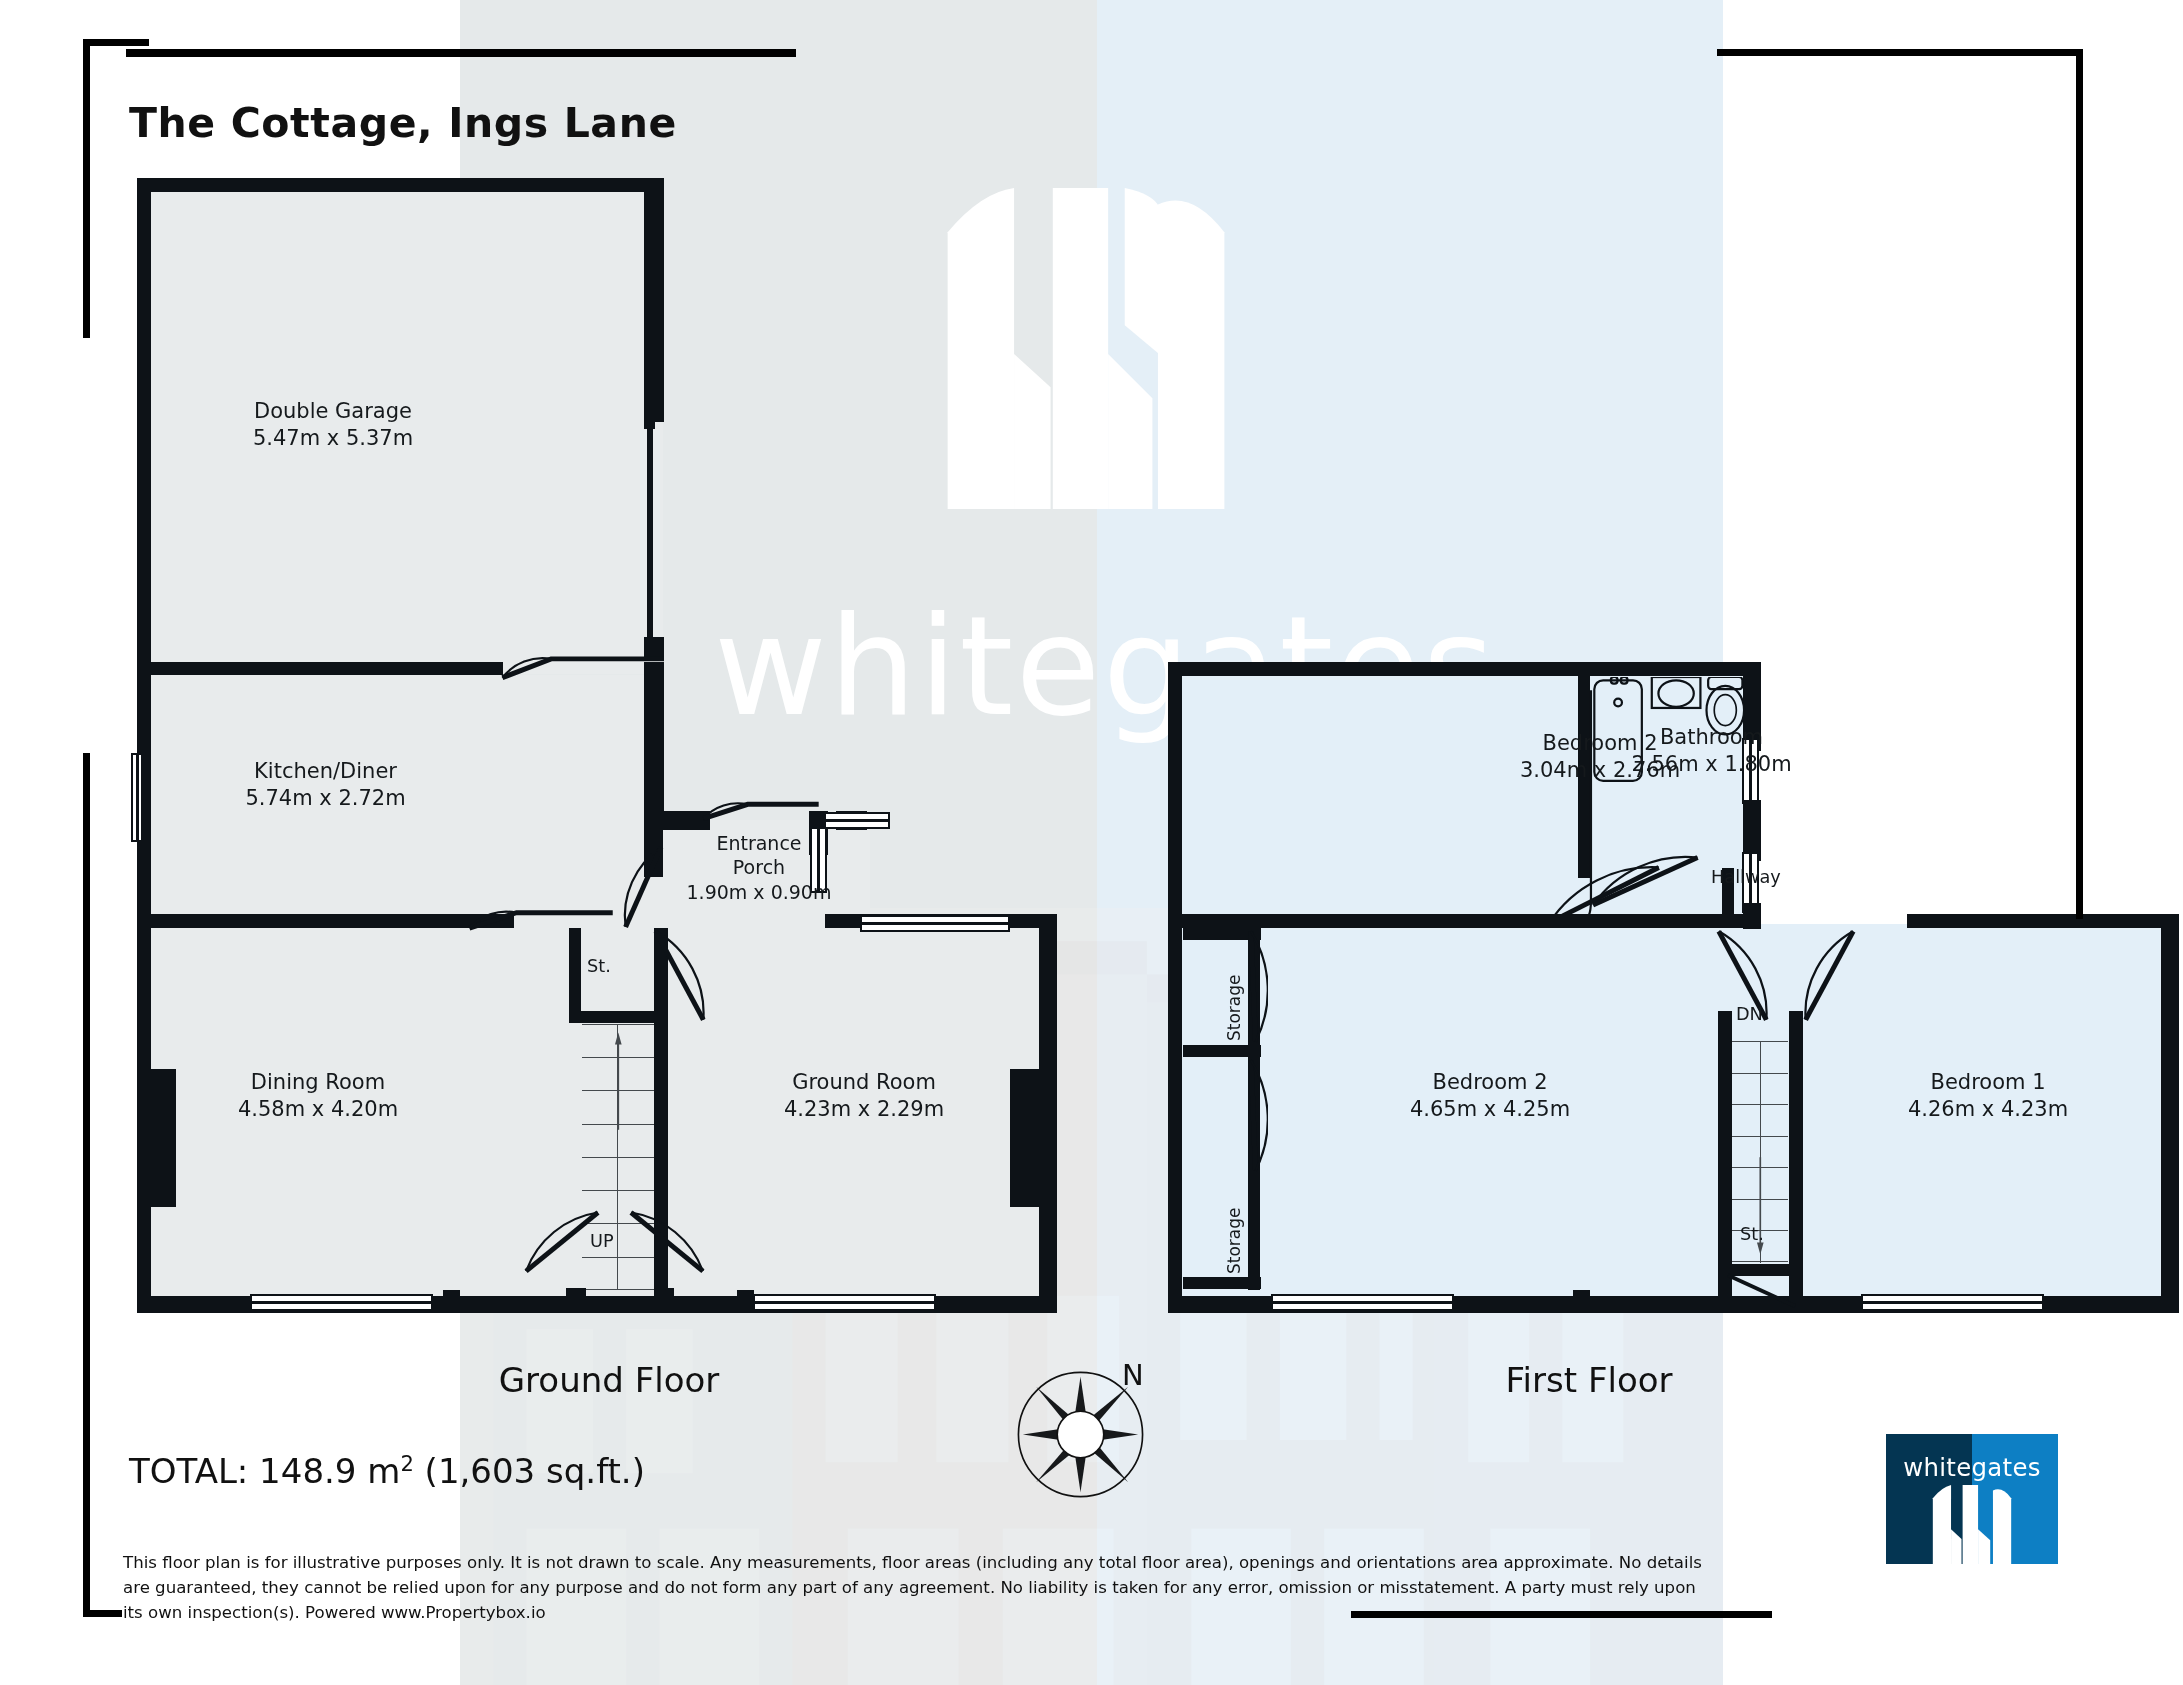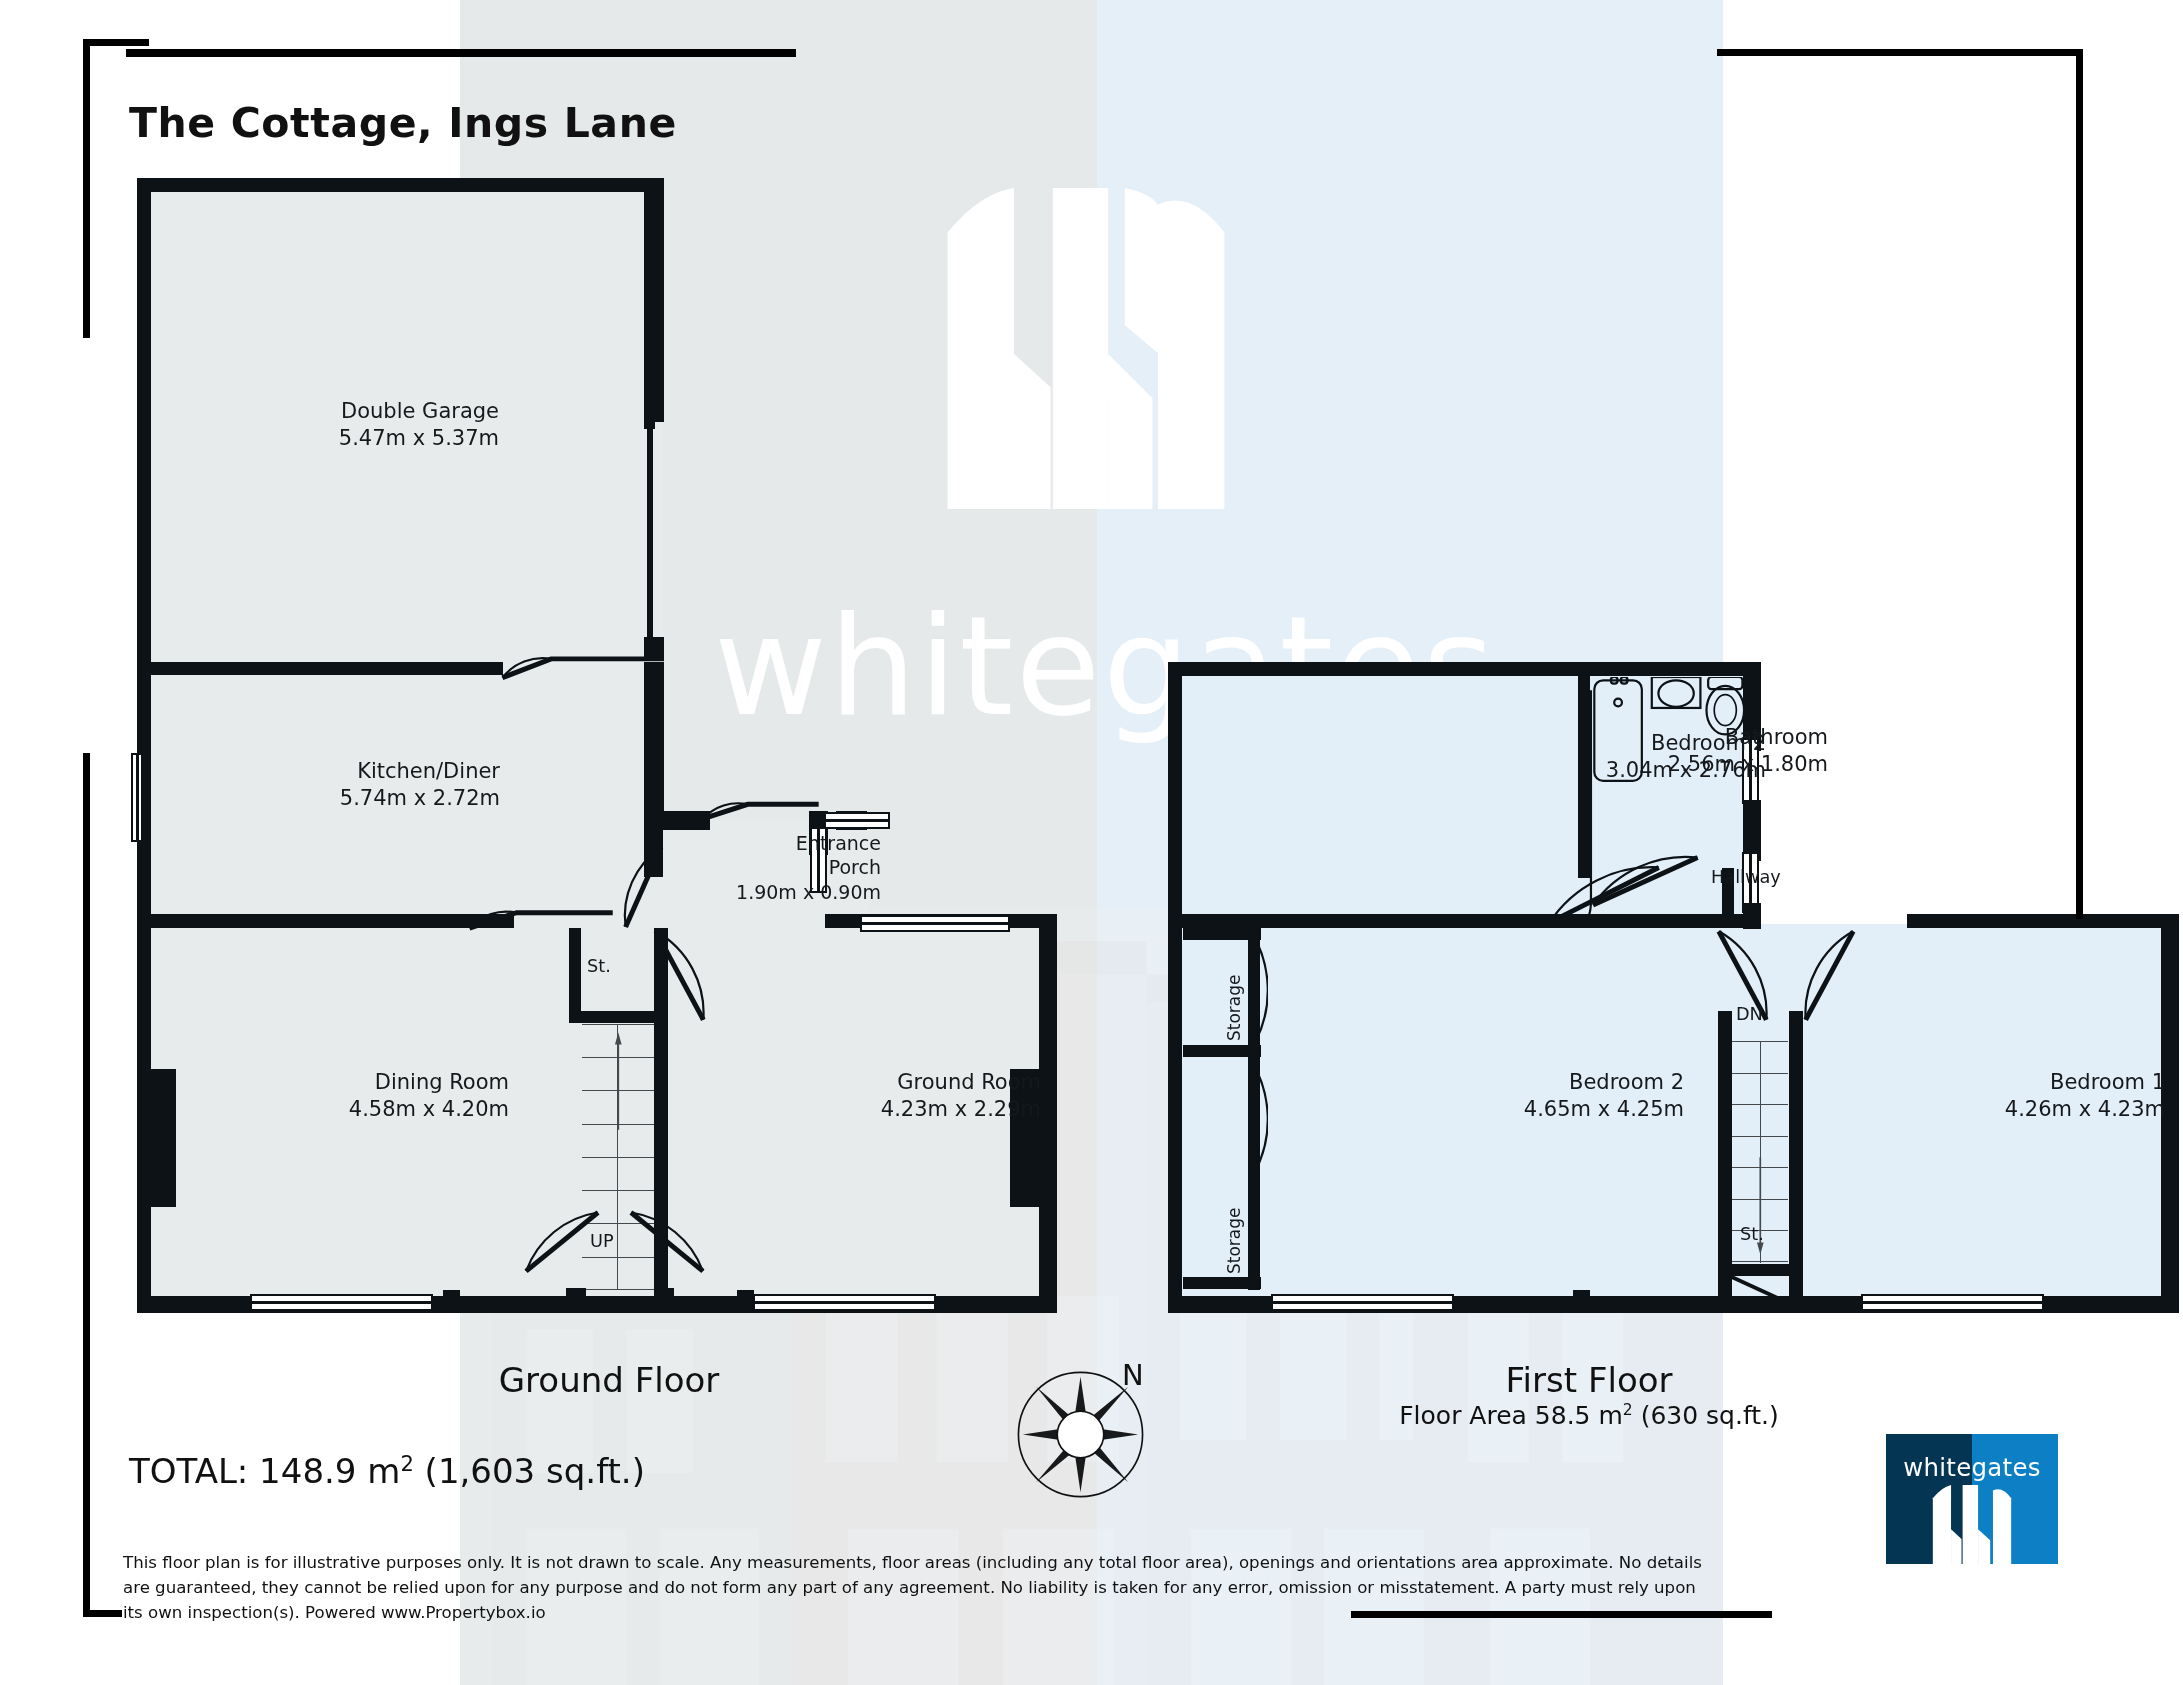--- a/index.html
+++ b/index.html
@@ -31,21 +31,21 @@
   .plan{position:absolute;z-index:5;}
   .wall{position:absolute;background:#0d1217;}
   .floor{position:absolute;}
   .floor.g{background:#e8ebec;}
   .floor.f{background:#e3eff8;}
   .win{position:absolute;background:#fff;border:2.8px solid #0d1217;box-sizing:border-box;}
   .win:after{content:"";position:absolute;background:#0d1217;}
   .win.h:after{left:0;right:0;top:50%;height:2.8px;margin-top:-1.1px;}
   .win.v:after{top:0;bottom:0;left:50%;width:2.8px;margin-left:-1.1px;}
 
-  .rlabel{position:absolute;text-align:right;color:#15191c;line-height:1.28;
+  .rlabel{position:absolute;text-align:center;color:#15191c;line-height:1.28;
           white-space:nowrap;}
   .rlabel .n{font-size:21px;display:block;}
   .rlabel .d{font-size:21px;display:block;}
   .rlabel.sm .n{font-size:19px;}
   .rlabel.sm .d{font-size:19px;}
   .tiny{position:absolute;font-size:17.7px;color:#15191c;white-space:nowrap;}
   .vlabel{position:absolute;font-size:17px;color:#15191c;white-space:nowrap;
           transform:rotate(-90deg);transform-origin:left top;}
 
   
@@ -391,21 +391,20 @@
   <div class="tiny" style="left:601px;top:1004px">DN</div>
   <div class="tiny" style="left:605px;top:1224px">St.</div>
 </div>
 
 <div class="fl-title" style="left:310px;top:1362px;width:598px">
   <span class="t">Ground Floor</span>
 </div>
 
 <div class="fl-title" style="left:1290px;top:1362px;width:598px">
   <span class="t">First Floor</span>
-  <span class="a"><span>Floor Area 58.5 m</span><span class="sq">2</span><span> (630 sq.ft.)</span></span>
 </div>
 
 <div id="total"><span>TOTAL: 148.9 m</span><span class="sq">2</span><span> (1,603 sq.ft.)</span></div>
 
 <div id="disclaimer">This floor plan is for illustrative purposes only. It is not drawn to scale. Any measurements, floor areas (including any total floor area), openings and orientations area approximate. No details are guaranteed, they cannot be relied upon for any purpose and do not form any part of any agreement. No liability is taken for any error, omission or misstatement. A party must rely upon its own inspection(s). Powered www.Propertybox.io</div>
 
 <div id="compass">
   <svg viewBox="0 0 240 240" style="width:133px;height:133px">
     <circle cx="120" cy="120" r="112" fill="none" stroke="#111" stroke-width="3"></circle>
     <g fill="#17191b">

